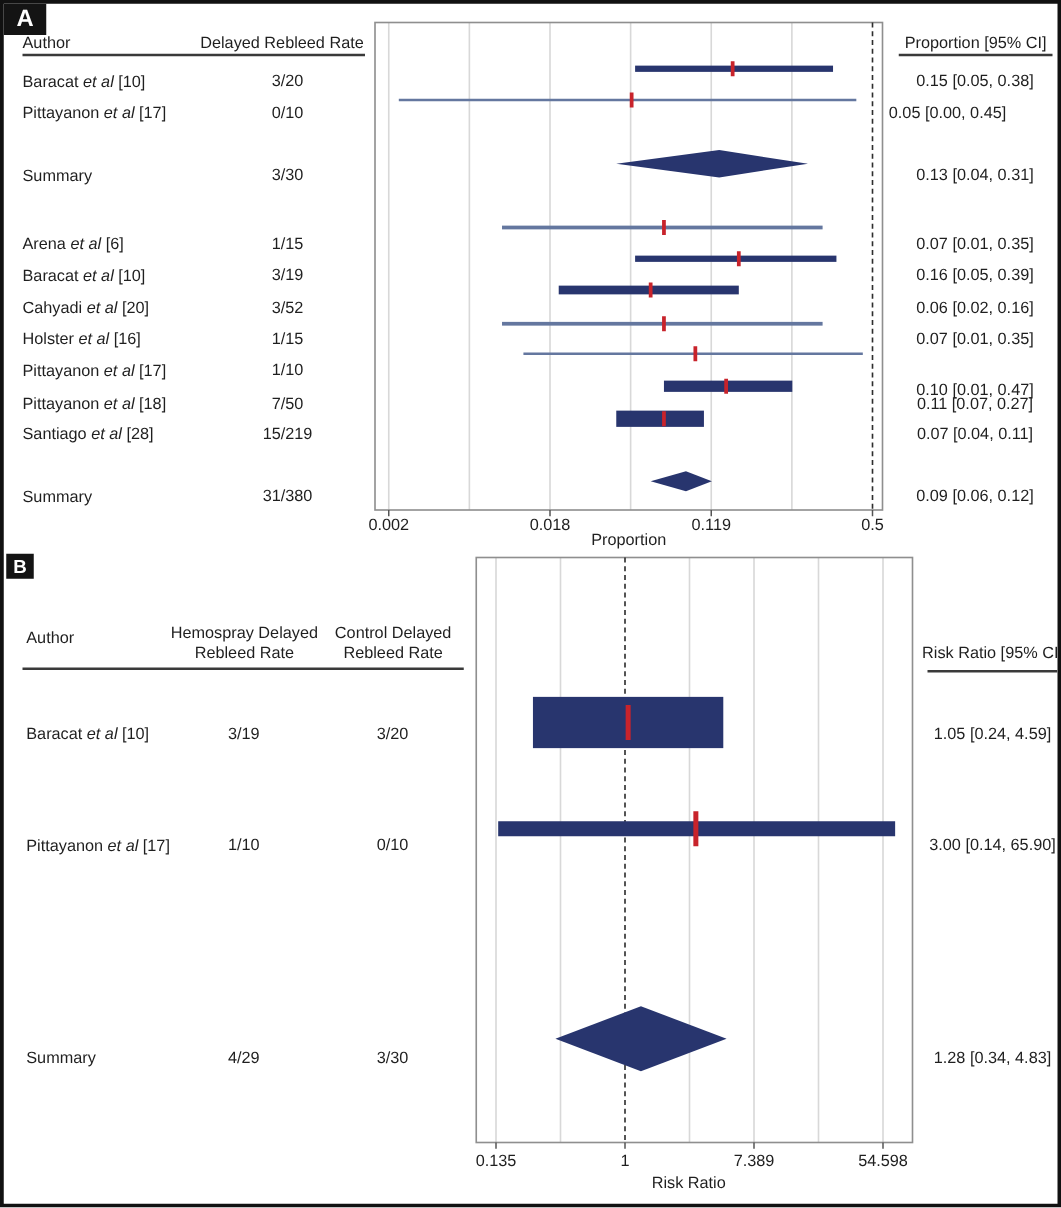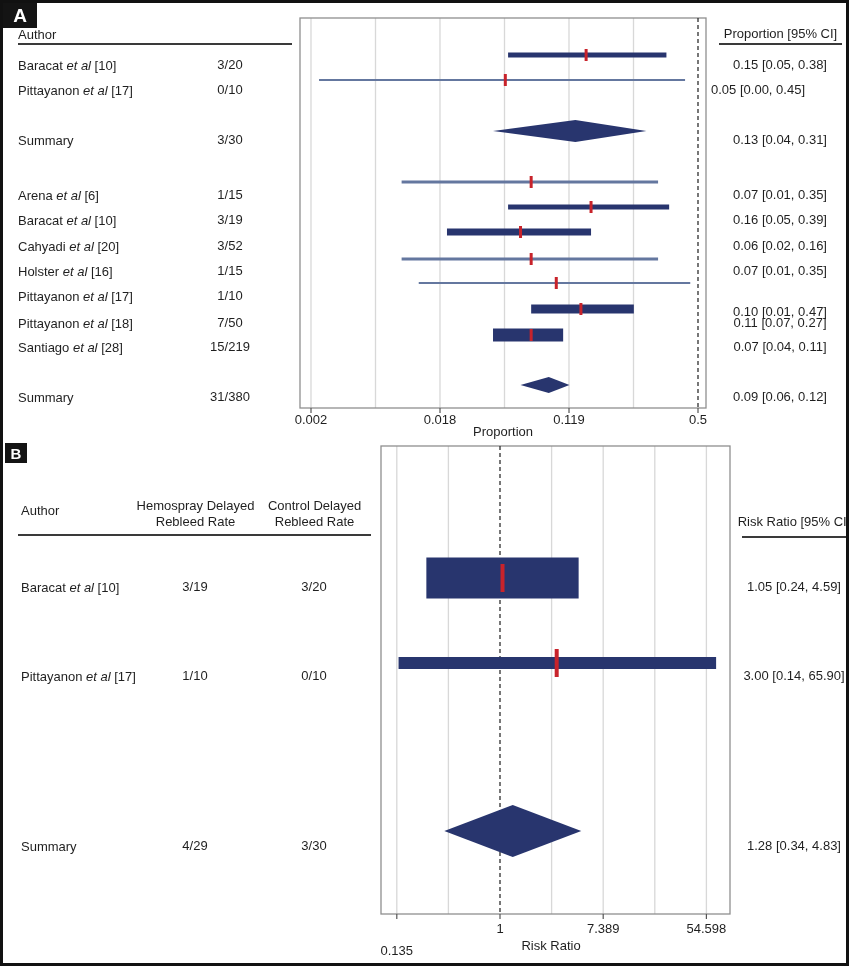--- a/index.html
+++ b/index.html
@@ -70,20 +70,21 @@
       <line x1="703.4" y1="911" x2="703.4" y2="916" stroke="#555" stroke-width="1.2"></line>
       <rect x="423.3607960489685" y="554.5" width="152.27141319317013" height="41" fill="#28356e"></rect>
       <rect x="497.51757247114267" y="561" width="4" height="28" fill="#c8232b"></rect>
       <rect x="395.5485766111618" y="654" width="317.5593669706748" height="12" fill="#28356e"></rect>
       <rect x="551.6883940952745" y="646" width="4" height="28" fill="#c8232b"></rect>
       <polygon points="441.33342147320843,828 509.7379800212667,802 578.2620777314872,828 509.7379800212667,854" fill="#28356e"></polygon>
     </svg>
 
   <div class="panel-label" style="left:0;top:0;width:34px;height:25px;font-size:19px;">A</div>
   <div class="txt" style="left:15px;top:31px;">Author</div>
+  <div class="txt right" style="left:15px;top:31px;width:273px;">Delayed Rebleed Rate</div>
   <div class="hline" style="left:15px;top:40px;width:274px;"></div>
   <div class="txt center" style="left:716px;top:31px;width:123px;">Proportion [95% CI]</div>
   <div class="hline" style="left:716px;top:40px;width:123px;"></div>
   <div class="txt center" style="left:400px;top:429px;width:200px;">Proportion</div>
 
   <div class="panel-label" style="left:2px;top:440px;width:22px;height:20px;font-size:15px;">B</div>
   <div class="txt" style="left:18px;top:507px;">Author</div>
   <div class="txt center" style="left:130px;top:511px;width:125px;">Hemospray Delayed
 Rebleed Rate</div>
   <div class="txt center" style="left:249px;top:511px;width:125px;">Control Delayed
@@ -134,17 +135,17 @@
     <div class="txt center" style="top: 584px; left: 259px; width: 104px;">3/20</div>
     <div class="txt center" style="top: 584px; left: 726px; width: 130px;">1.05 [0.24, 4.59]</div>
     <div class="txt" style="left: 18px; top: 673px;"><span>Pittayanon </span><i>et al</i><span> [17]</span></div>
     <div class="txt center" style="top: 673px; left: 140px; width: 104px;">1/10</div>
     <div class="txt center" style="top: 673px; left: 259px; width: 104px;">0/10</div>
     <div class="txt center" style="top: 673px; left: 726px; width: 130px;">3.00 [0.14, 65.90]</div>
     <div class="txt" style="left: 18px; top: 843px;"><span>Summary</span><i></i><span></span></div>
     <div class="txt center" style="top: 843px; left: 140px; width: 104px;">4/29</div>
     <div class="txt center" style="top: 843px; left: 259px; width: 104px;">3/30</div>
     <div class="txt center" style="top: 843px; left: 726px; width: 130px;">1.28 [0.34, 4.83]</div>
-    <div class="txt center" style="top: 926px; left: 358.8px; width: 70px; margin-top: 22px;">0.135</div>
+    <div class="txt center" style="top: 926px; left: 358.8px; width: 70px;">0.135</div>
     <div class="txt center" style="top: 926px; left: 462px; width: 70px;">1</div>
     <div class="txt center" style="top: 926px; left: 565.2px; width: 70px;">7.389</div>
     <div class="txt center" style="top: 926px; left: 668.4px; width: 70px;">54.598</div>
   </div>
 
 </body></html>

